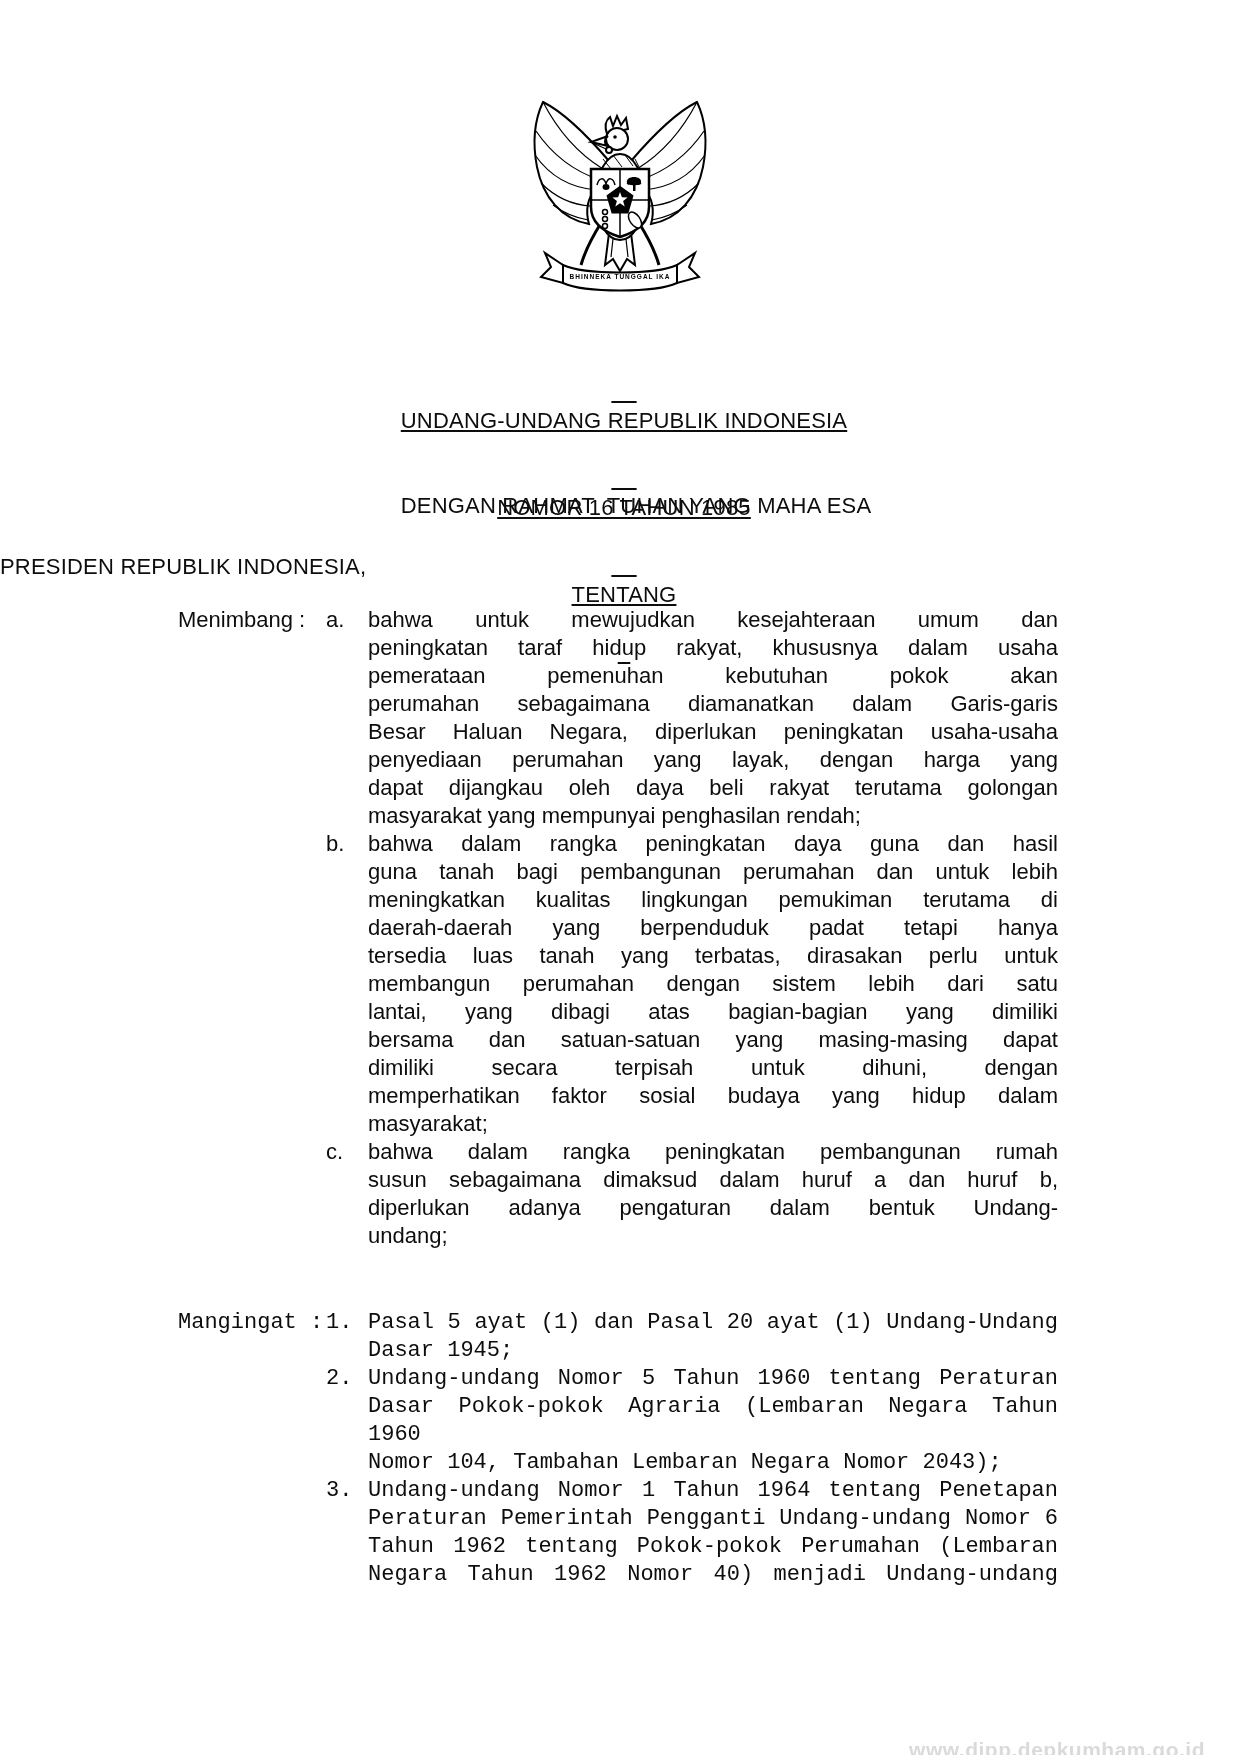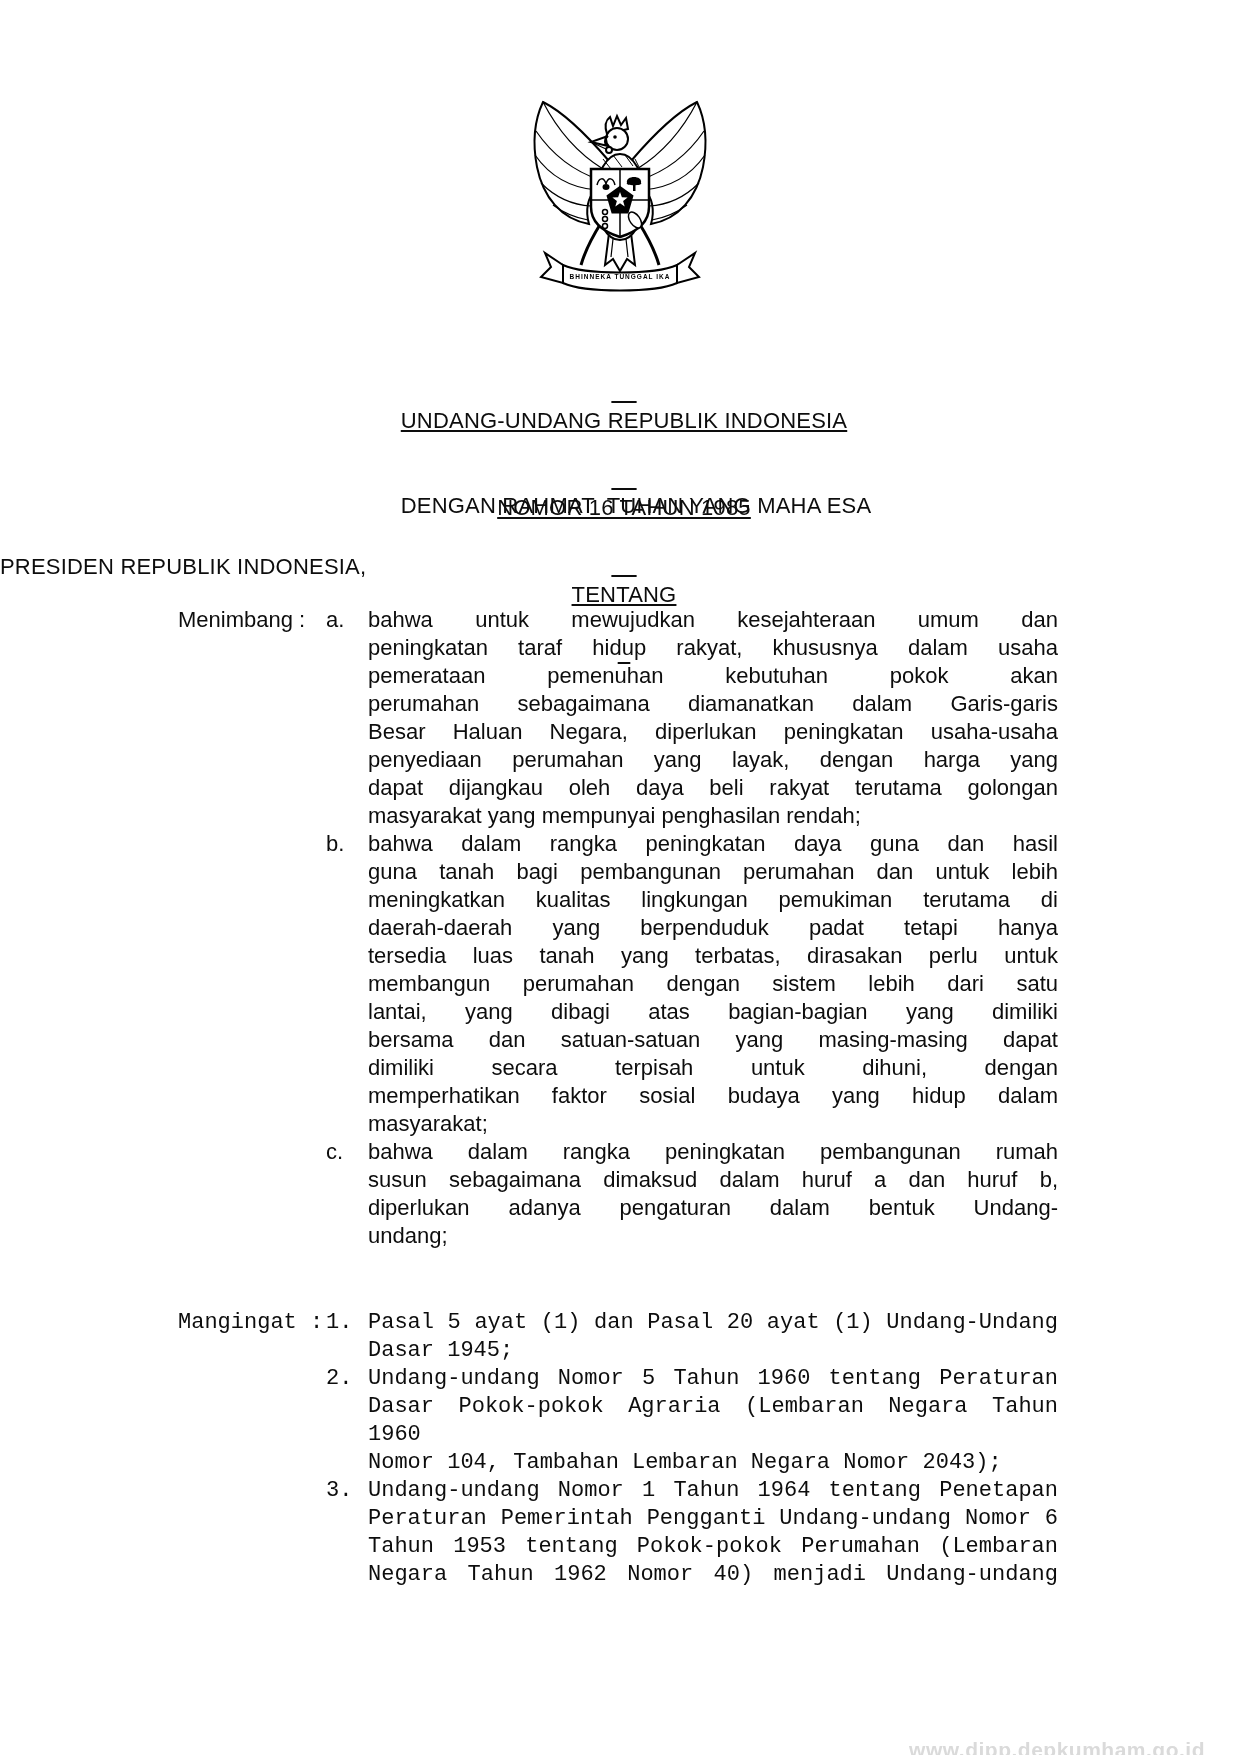--- a/index.html
+++ b/index.html
@@ -207,21 +207,21 @@
               <div class="jline">Undang-undang Nomor 5 Tahun 1960 tentang Peraturan</div>
               <div class="jline">Dasar Pokok-pokok Agraria (Lembaran Negara Tahun 1960</div>
               <div class="jline last">Nomor 104, Tambahan Lembaran Negara Nomor 2043);</div>
             </div>
           </div>
           <div class="item">
             <div class="marker">3.</div>
             <div class="lines">
               <div class="jline">Undang-undang Nomor 1 Tahun 1964 tentang Penetapan</div>
               <div class="jline">Peraturan Pemerintah Pengganti Undang-undang Nomor 6</div>
-              <div class="jline">Tahun 1953 tentang Pokok-pokok Perumahan (Lembaran</div>
+              <div class="jline">Tahun 1962 tentang Pokok-pokok Perumahan (Lembaran</div>
               <div class="jline">Negara Tahun 1962 Nomor 40) menjadi Undang-undang</div>
             </div>
           </div>
         </div>
     </div>
 
   </div>
 
   <div class="watermark">www.djpp.depkumham.go.id</div>
 

